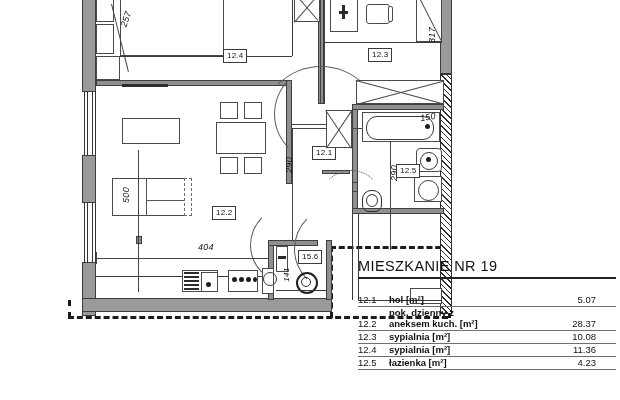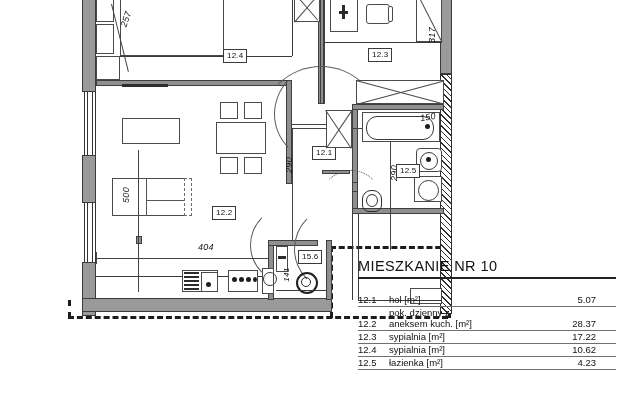--- a/index.html
+++ b/index.html
@@ -34,21 +34,21 @@
     background-color:#fff;}
 
   
   #legend{position:absolute;left:358px;top:258px;width:258px;}
   #legend .title{font-size:14.5px;letter-spacing:.4px;color:#111;padding-bottom:2px;}
   #legend .title-rule{height:2px;background:#222;width:100%;margin-top:1px;}
   #legend table{border-collapse:collapse;width:100%;margin-top:11px;}
   #legend td{font-size:9.5px;color:#111;padding:0 0 1px 0;vertical-align:bottom;
              border-bottom:1px solid #6f6f6f;line-height:11px;}
   #legend td.num{width:26px;white-space:nowrap;}
-  #legend td.desc{padding-left:5px;}
+  #legend td.desc{padding-left:5px;font-weight:bold;}
   #legend td.val{text-align:right;width:58px;padding-right:20px;white-space:nowrap;}
   #legend tr.two td.desc{line-height:11px;}
   #legend td.spacer{border-bottom:none;height:4px;padding:0;}
   .desc2{display:block;}
 </style>
 </head>
 <body>
 
 <div id="root">
 
@@ -210,21 +210,21 @@
     <div class="tag" style="left:396px;top:164px;">12.5</div>
 
     <div class="furn" style="left:410px;top:288px;width:32px;height:16px;"></div>
     <div class="room-line" style="left:358px;top:300px;width:84px;height:1px;"></div>
 
     <div class="room-line" style="left:352px;top:214px;width:1px;height:86px;"></div>
     <div class="room-line" style="left:358px;top:214px;width:1px;height:86px;"></div>
   </div>
 
   <div id="legend">
-    <div class="title">MIESZKANIE NR  10</div>
+    <div class="title">MIESZKANIE NR  19</div>
     <div class="title-rule"></div>
 
     <table>
       <tbody>
         <tr>
           <td class="spacer" colspan="3"></td>
         </tr>
         <tr>
           <td class="num">12.1</td>
           <td class="desc">hol [m²]</td>
@@ -234,26 +234,26 @@
           <td class="num">12.2</td>
           <td class="desc">
             <span class="desc2">pok. dzienny z</span>
             <span class="desc2">aneksem kuch. [m²]</span>
           </td>
           <td class="val">28.37</td>
         </tr>
         <tr>
           <td class="num">12.3</td>
           <td class="desc">sypialnia [m²]</td>
-          <td class="val">17.22</td>
+          <td class="val">10.08</td>
         </tr>
         <tr>
           <td class="num">12.4</td>
           <td class="desc">sypialnia [m²]</td>
-          <td class="val">10.62</td>
+          <td class="val">11.36</td>
         </tr>
         <tr>
           <td class="num">12.5</td>
           <td class="desc">łazienka [m²]</td>
           <td class="val">4.23</td>
         </tr>
       </tbody>
     </table>
   </div>
 

